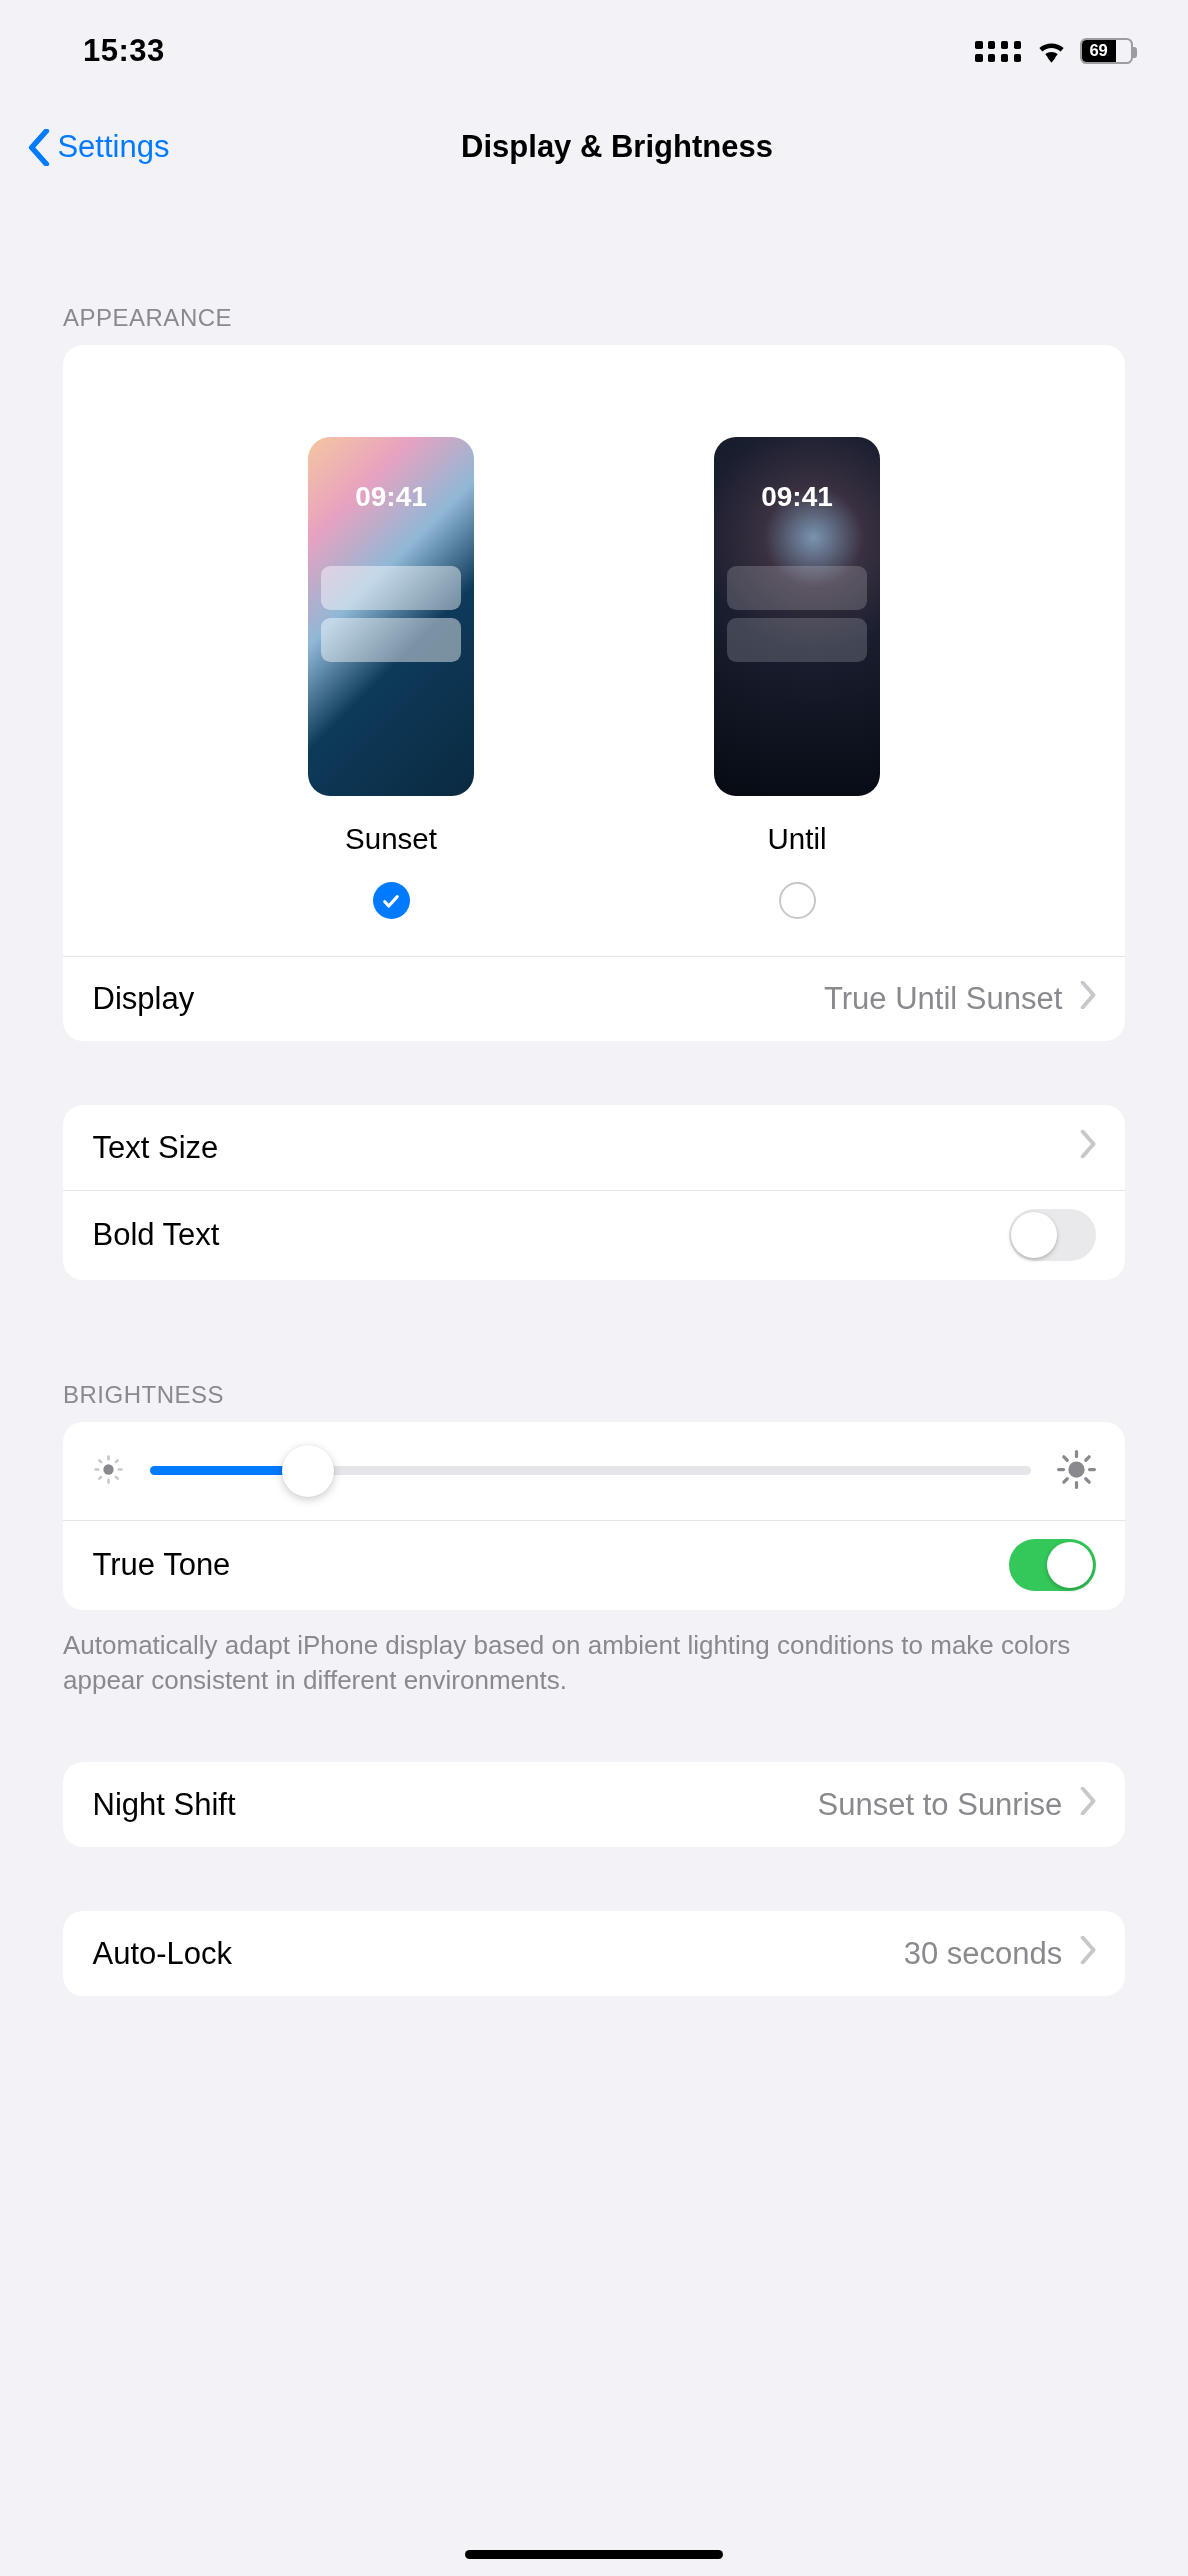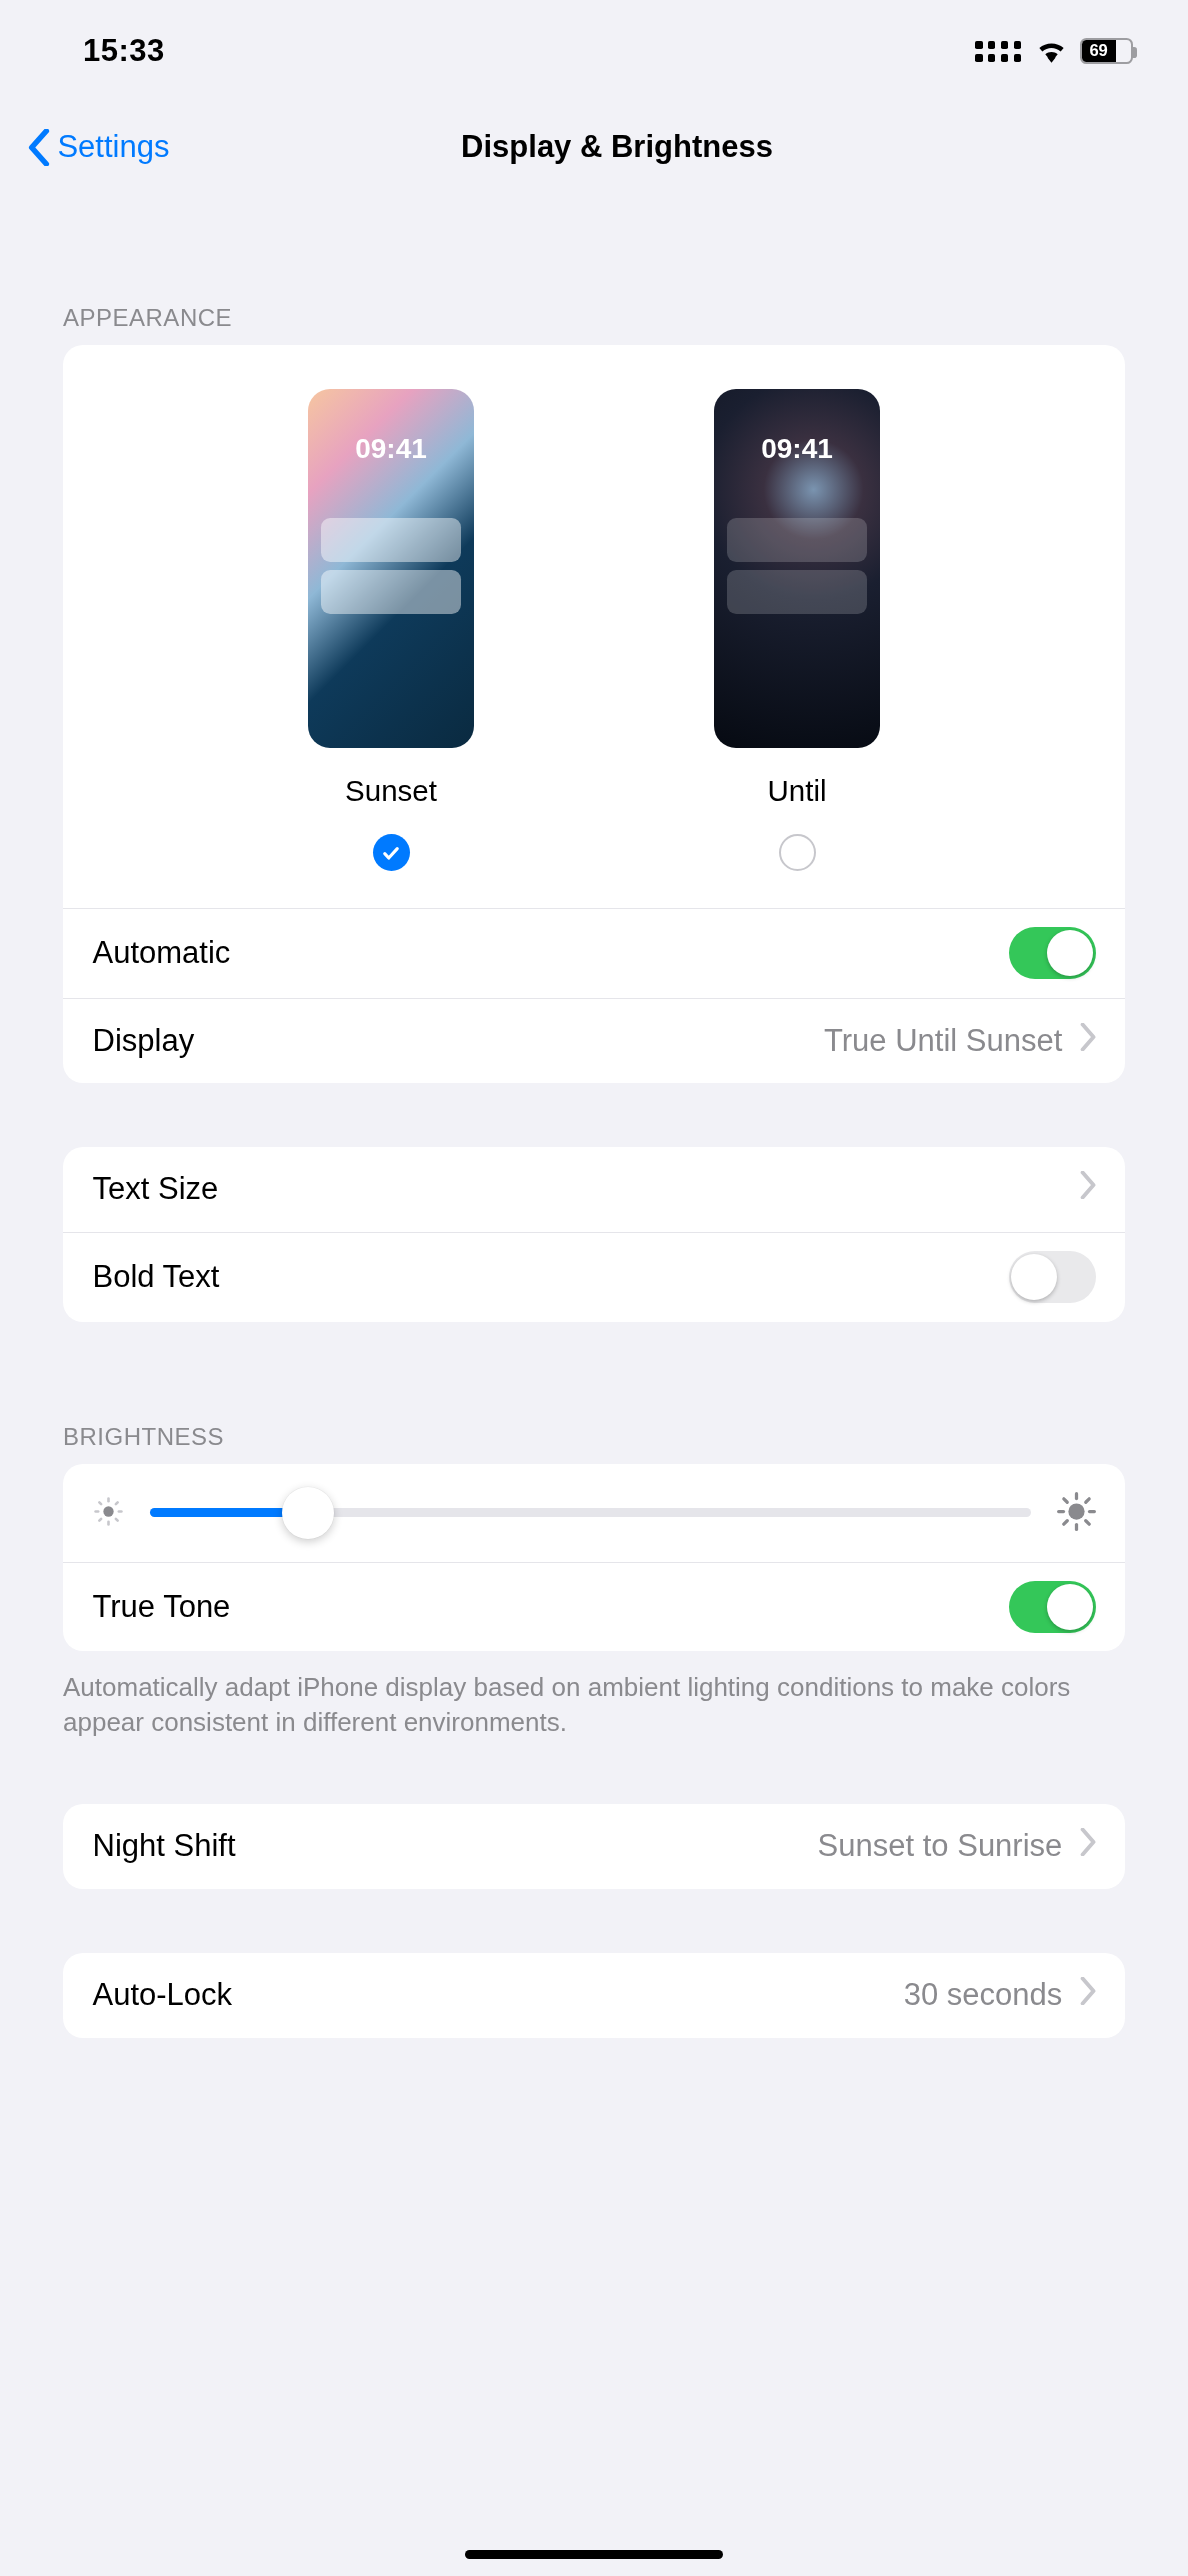--- a/index.html
+++ b/index.html
@@ -107,20 +107,21 @@
     display: flex;
     justify-content: center;
     gap: 240px;
     padding: 44px 0 37px;
   }
   .appearance-opt {
     display: flex;
     flex-direction: column;
     align-items: center;
     gap: 26px;
+    margin-top: 48px;
   }
   .phone-preview {
     width: 166px; height: 359px;
     border-radius: 22px;
     position: relative;
     overflow: hidden;
   }
   .phone-light {
     background: linear-gradient(135deg,#f6c6a0 0%, #e7a2c0 20%, #8fb8d6 40%, #0e3a5a 60%, #0a2a40 100%);
   }
@@ -294,28 +295,20 @@
       <div class="phone-preview phone-dark">
         <div class="preview-time">09:41</div>
         <div class="widget w1"></div>
           <div class="widget w2"></div>
       </div>
       <div class="opt-label">Until</div>
       <div class="radio"></div>
     </div>
   </div>
 
-  <div class="row">
-    <div class="left">Automatic</div>
-    <div class="right">
-      <div class="switch on">
-          <div class="knob"></div>
-        </div>
-    </div>
-  </div>
 
   <div class="row">
     <div class="left">Display</div>
     <div class="right">
       <span class="detail">True Until Sunset</span>
       <span class="chevron">
         <svg width="16.6" height="28" viewBox="0 0 10 18">
             <path fill="none" stroke="#c7c7cc" stroke-width="2.5" stroke-linecap="round" stroke-linejoin="round" d="M2 1l7 8-7 8"></path>
           </svg>
       </span>

